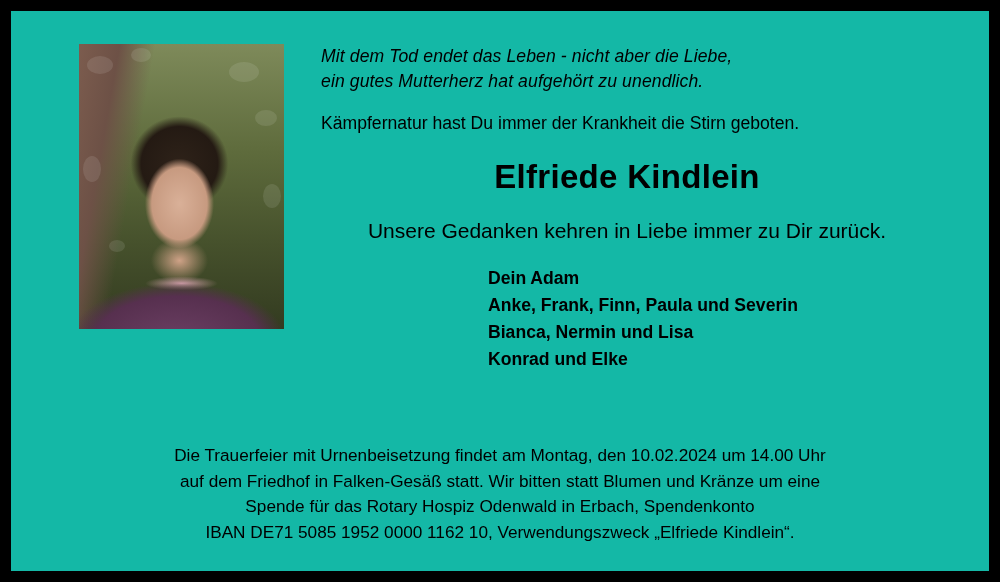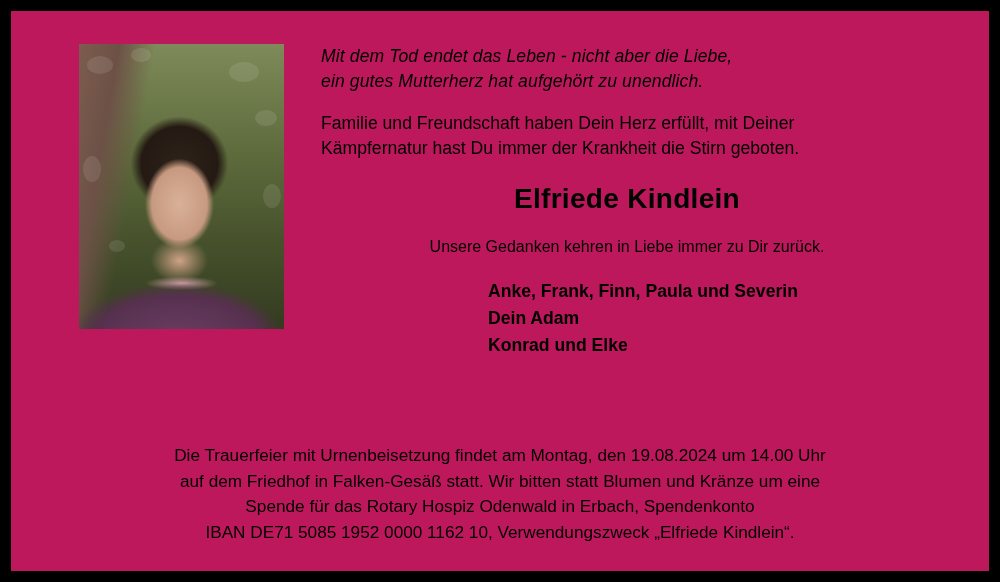--- a/index.html
+++ b/index.html
@@ -20,21 +20,21 @@
     width: 1000px;
     height: 582px;
     background: #ffffff;
     border: 11px solid #000000;
     padding: 0;
   }
   .inner {
     position: relative;
     width: 100%;
     height: 100%;
-    background: #be185d;
+    background: #14b8a6;
   }
 
   
   .portrait-wrap {
     position: absolute;
     left: 68px;
     top: 33px;
     width: 205px;
     height: 285px;
     overflow: hidden;
@@ -79,34 +79,34 @@
     letter-spacing: 0.1px;
   }
   .body-par {
     margin-top: 17px;
     font-size: 17.6px;
     line-height: 25px;
   }
   .name {
     margin-top: 22px;
     text-align: center;
-    font-size: 28px;
+    font-size: 33px;
     font-weight: bold;
     letter-spacing: 0.3px;
   }
   .dates {
     margin-top: 9px;
     text-align: center;
     font-size: 17.4px;
     letter-spacing: 0.2px;
   }
   .thought {
     margin-top: 23px;
     text-align: center;
-    font-size: 16px;
+    font-size: 21px;
   }
   .mourners {
     margin-top: 22px;
     padding-left: 167px;
     font-size: 17.6px;
     font-weight: bold;
     line-height: 27px;
   }
 
   
@@ -139,36 +139,36 @@
     </div>
 
     <div class="col">
 
       <div class="verse">
         <div>Mit dem Tod endet das Leben - nicht aber die Liebe,</div>
         <div>ein gutes Mutterherz hat aufgehört zu unendlich.</div>
       </div>
 
       <div class="body-par">
-        <div>Familie und Freundschaft haben Dein Herz erfüllt, mit Deiner</div>
         <div>Kämpfernatur hast Du immer der Krankheit die Stirn geboten.</div>
       </div>
 
       <div class="name">Elfriede Kindlein</div>
       <div class="thought">Unsere Gedanken kehren in Liebe immer zu Dir zurück.</div>
 
       <div class="mourners">
+        <div>Dein Adam</div>
         <div>Anke, Frank, Finn, Paula und Severin</div>
-        <div>Dein Adam</div>
+        <div>Bianca, Nermin und Lisa</div>
         <div>Konrad und Elke</div>
       </div>
 
     </div>
 
     <div class="footer">
-      <div>Die Trauerfeier mit Urnenbeisetzung findet am Montag, den 19.08.2024 um 14.00 Uhr</div>
+      <div>Die Trauerfeier mit Urnenbeisetzung findet am Montag, den 10.02.2024 um 14.00 Uhr</div>
       <div>auf dem Friedhof in Falken-Gesäß statt. Wir bitten statt Blumen und Kränze um eine</div>
       <div>Spende für das Rotary Hospiz Odenwald in Erbach, Spendenkonto</div>
       <div>IBAN DE71 5085 1952 0000 1162 10, Verwendungszweck „Elfriede Kindlein“.</div>
     </div>
 
   </div>
 </div>
 
 </body></html>

